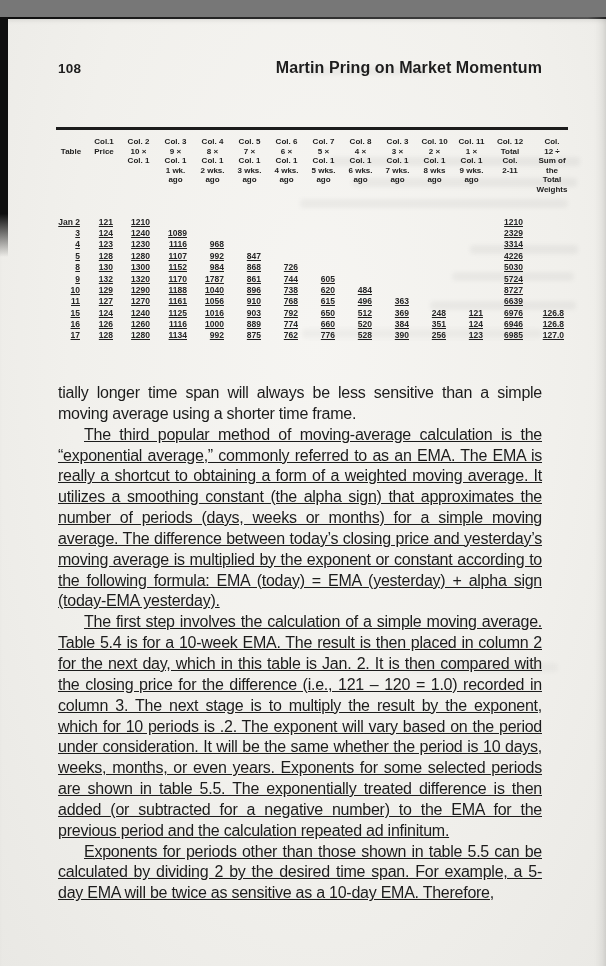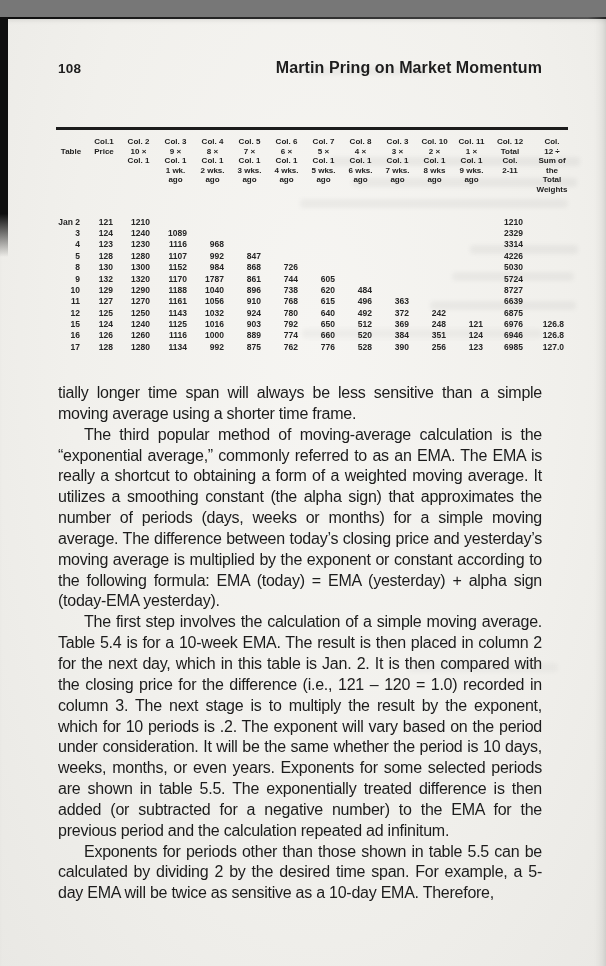--- a/index.html
+++ b/index.html
@@ -18,28 +18,28 @@
   .runhead{position:absolute;top:42px;left:58px;right:64px;display:flex;justify-content:space-between;align-items:baseline;}
   .pagenum{font-size:13.5px;font-weight:700;letter-spacing:.3px;}
   .rhtitle{font-size:16px;font-weight:700;letter-spacing:.1px;}
   .table-heading{position:absolute;top:89px;left:58px;font-size:15px;}
   .table-heading .lbl{font-weight:700;margin-right:14px;}
   .rule{position:absolute;top:110px;left:56px;width:512px;height:3px;background:#1c1c1c;}
   .wma{position:absolute;top:120px;left:54px;width:520px;}
   .hrow,.drow{display:grid;grid-template-columns:34px 32px repeat(10,37px) 40px 44px;}
   .hcell{font-size:8px;line-height:9.6px;font-weight:700;text-align:center;color:#222;display:flex;flex-direction:column;}
   .hline{min-height:9.6px;white-space:nowrap;}
-  .rows{margin-top:22px;}
+  .rows{margin-top:22px;text-decoration:underline;}
   .drow{height:11.4px;}
   .dcell{font-size:8.5px;line-height:11.4px;font-weight:700;color:#262626;text-align:right;padding-right:7px;white-space:nowrap;}
   .dcell.c0{padding-right:8px;}
   .dcell.c13{padding-right:10px;}
   .bodytext{position:absolute;top:366px;left:58px;width:484px;font-size:16px;line-height:20.85px;letter-spacing:-0.25px;text-align:justify;color:#1c1c1c;}
   .bodytext p{margin:0;}
-  .bodytext p.indent{text-indent:26px;}
+  .bodytext p.indent{text-indent:26px;text-decoration:underline;}
   .smudge{position:absolute;background:#6b6b6b;border-radius:4px;filter:blur(2px);}
 </style>
 </head>
 <body>
 
 <div class="page">
   <div class="scan-top"></div>
   <div class="scan-left"></div>
 
   <div class="smudge" style="top:50px;left:300px;width:130px;height:8px;opacity:.07;"></div>
@@ -273,36 +273,20 @@
           <div class="dcell c3">1161</div>
           <div class="dcell c4">1056</div>
           <div class="dcell c5">910</div>
           <div class="dcell c6">768</div>
           <div class="dcell c7">615</div>
           <div class="dcell c8">496</div>
           <div class="dcell c9">363</div>
           <div class="dcell c10"></div>
           <div class="dcell c11"></div>
           <div class="dcell c12">6639</div>
-          <div class="dcell c13"></div>
-        </div>
-        <div class="drow">
-          <div class="dcell c0">12</div>
-          <div class="dcell c1">125</div>
-          <div class="dcell c2">1250</div>
-          <div class="dcell c3">1143</div>
-          <div class="dcell c4">1032</div>
-          <div class="dcell c5">924</div>
-          <div class="dcell c6">780</div>
-          <div class="dcell c7">640</div>
-          <div class="dcell c8">492</div>
-          <div class="dcell c9">372</div>
-          <div class="dcell c10">242</div>
-          <div class="dcell c11"></div>
-          <div class="dcell c12">6875</div>
           <div class="dcell c13"></div>
         </div>
         <div class="drow">
           <div class="dcell c0">15</div>
           <div class="dcell c1">124</div>
           <div class="dcell c2">1240</div>
           <div class="dcell c3">1125</div>
           <div class="dcell c4">1016</div>
           <div class="dcell c5">903</div>
           <div class="dcell c6">792</div>

